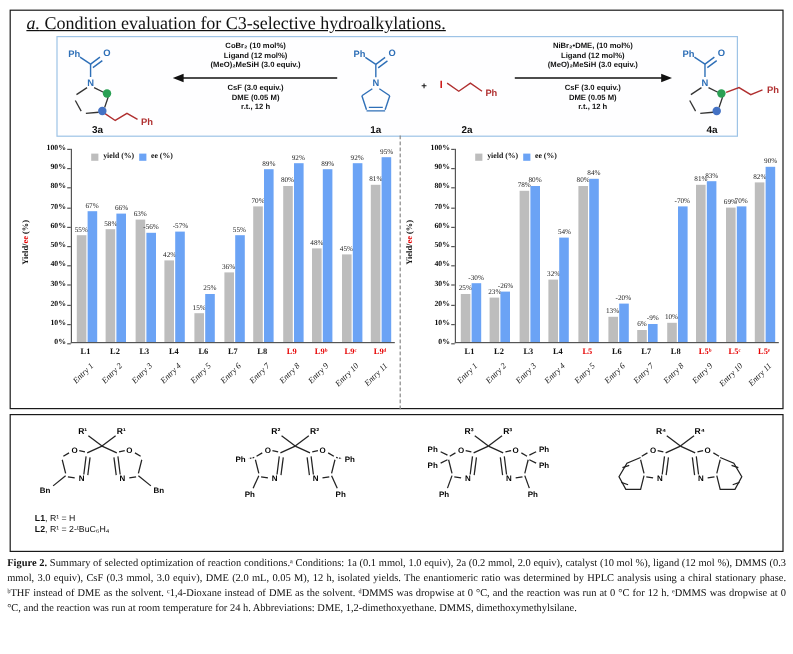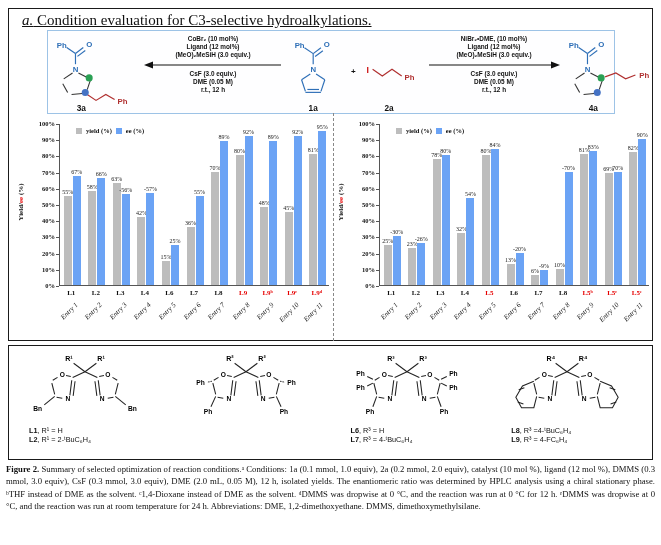--- a/index.html
+++ b/index.html
@@ -505,24 +505,20 @@
         <text x="104" y="30" font-size="7" text-anchor="middle">O</text>
         <text x="62" y="55" font-size="7" text-anchor="middle">N</text>
         <text x="98" y="55" font-size="7" text-anchor="middle">N</text>
         <text x="31" y="29" font-size="7" text-anchor="middle">Ph</text>
         <text x="31" y="43" font-size="7" text-anchor="middle">Ph</text>
         <text x="129" y="29" font-size="7" text-anchor="middle">Ph</text>
         <text x="129" y="43" font-size="7" text-anchor="middle">Ph</text>
         <text x="41" y="69" font-size="7" text-anchor="middle">Ph</text>
         <text x="119" y="69" font-size="7" text-anchor="middle">Ph</text>
       </svg>
-      <div class="liglines">
-        <div><b>L6</b><span>, R³ = H</span></div>
-        <div><b>L7</b><span>, R³ = 4-ᵗBuC₆H₄</span></div>
-      </div>
     </div>
 
     <div class="liggroup">
       <svg width="152" height="72" viewBox="0 0 160 76">
         <g stroke="#222" stroke-width="1.1" fill="none">
           <line x1="80" y1="24" x2="68" y2="15"></line>
             <line x1="80" y1="24" x2="92" y2="15"></line>
           <line x1="80" y1="24" x2="67" y2="30"></line>
             <line x1="80" y1="24" x2="93" y2="30"></line>
           <line x1="65" y1="29" x2="60" y2="28"></line>
@@ -542,24 +538,20 @@
           <path d="M115,34 L127,39 L134,51 L128,62 L115,62 L112,50"></path>
           <path d="M131,43 L125,41 M132,56 L126,58"></path>
         </g>
         <text x="63" y="13" font-size="7.5" text-anchor="middle">R⁴</text>
         <text x="97" y="13" font-size="7.5" text-anchor="middle">R⁴</text>
         <text x="56" y="30" font-size="7" text-anchor="middle">O</text>
         <text x="104" y="30" font-size="7" text-anchor="middle">O</text>
         <text x="62" y="55" font-size="7" text-anchor="middle">N</text>
         <text x="98" y="55" font-size="7" text-anchor="middle">N</text>
       </svg>
-      <div class="liglines">
-        <div><b>L8</b><span>, R³ =4-ᵗBuC₆H₄</span></div>
-        <div><b>L9</b><span>, R³ = 4-FC₆H₄</span></div>
-      </div>
     </div>
   </div>
 
   <div class="caption">
     <b>Figure 2.</b><span> Summary of selected optimization of reaction conditions.ᵃ Conditions: 1a (0.1 mmol, 1.0 equiv), 2a (0.2 mmol, 2.0 equiv), catalyst (10 mol %), ligand (12 mol %), DMMS (0.3 mmol, 3.0 equiv), CsF (0.3 mmol, 3.0 equiv), DME (2.0 mL, 0.05 M), 12 h, isolated yields. The enantiomeric ratio was determined by HPLC analysis using a chiral stationary phase. ᵇTHF instead of DME as the solvent. ᶜ1,4-Dioxane instead of DME as the solvent. ᵈDMMS was dropwise at 0 °C, and the reaction was run at 0 °C for 12 h. ᵉDMMS was dropwise at 0 °C, and the reaction was run at room temperature for 24 h. Abbreviations: DME, 1,2-dimethoxyethane. DMMS, dimethoxymethylsilane.</span>
   </div>
 
 </div>
 
 </body></html>

